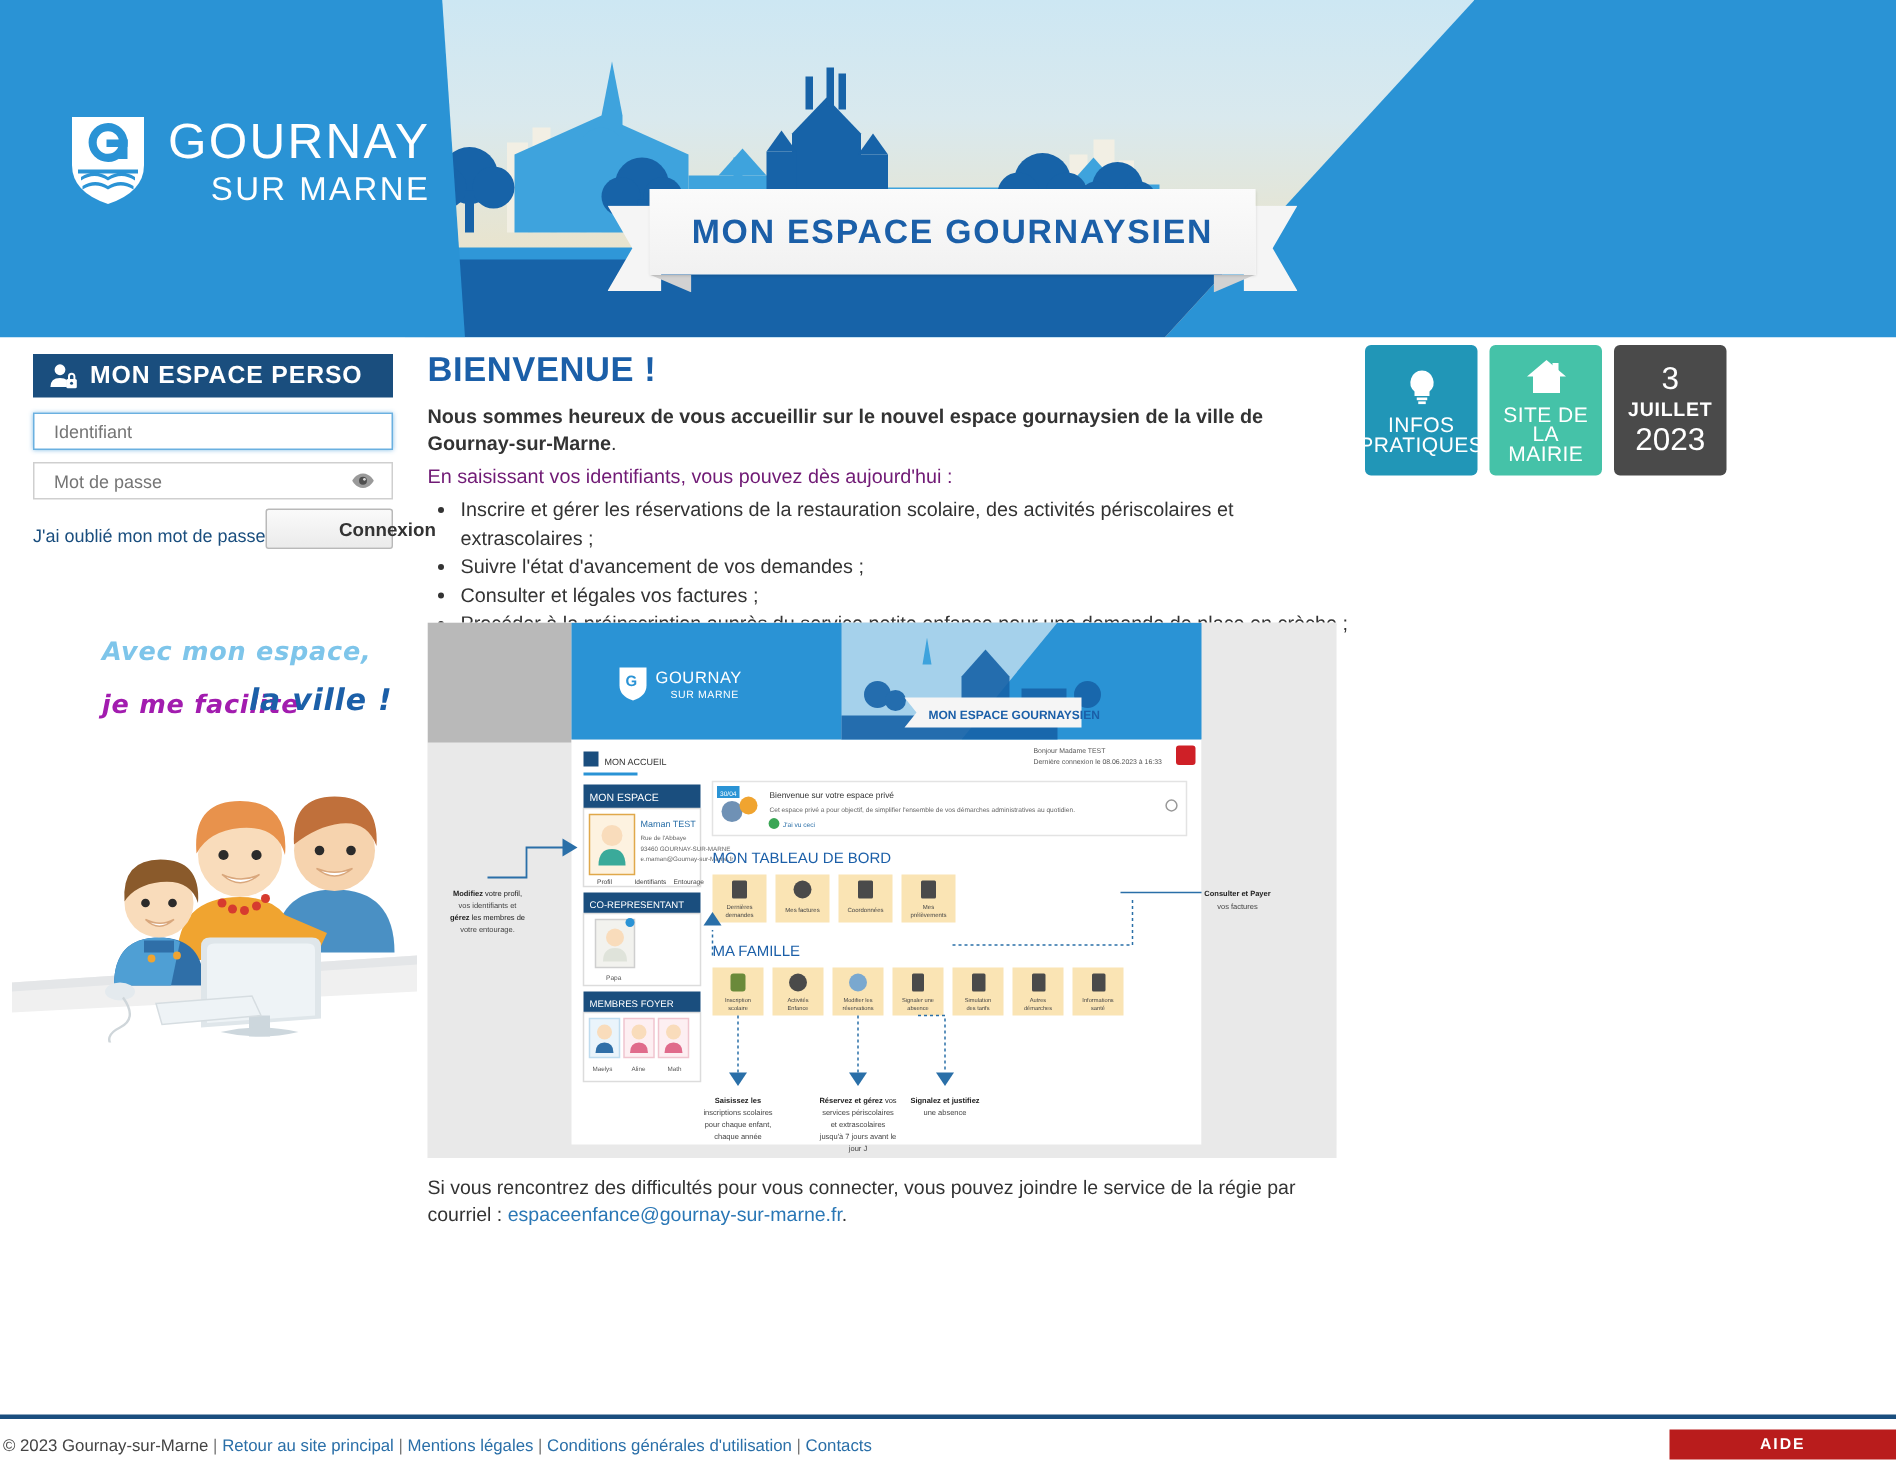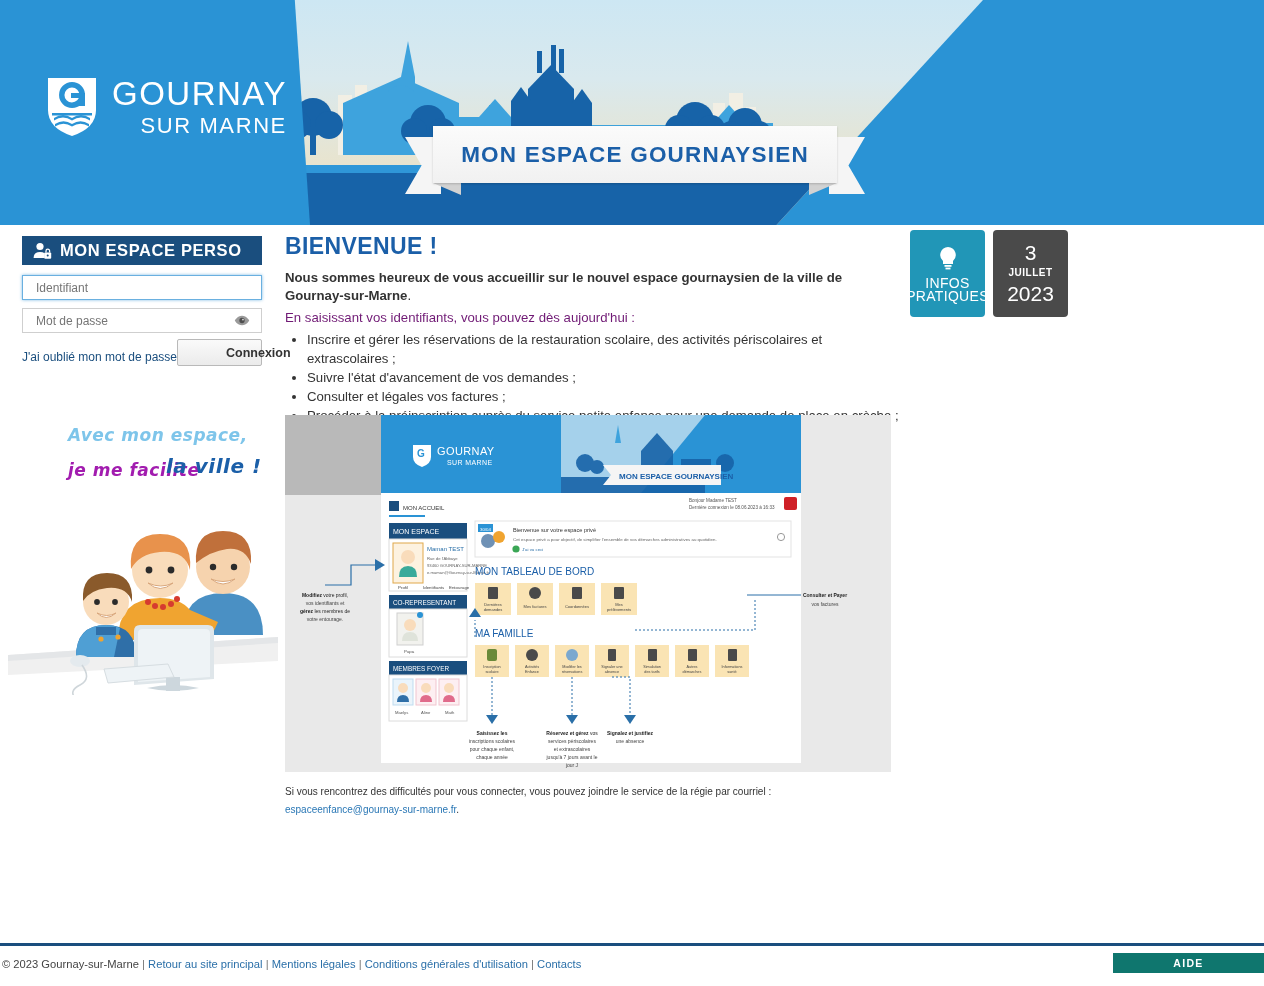--- a/index.html
+++ b/index.html
@@ -157,55 +157,55 @@
 
   .shot {
     position:absolute; left:2px; top:190px; width:606px; height:357px;
     background:#e9e9e9;
     overflow:hidden;
   }
   .shot-noise { position:absolute; inset:0; }
 
   .outro {
     position:absolute; left:2px; top:558px; width:600px;
-    font-size:10px; line-height:18px; color:#333;
+    font-size:13px; line-height:18px; color:#333;
   }
   .outro a { color:#2a77b5; text-decoration:none; }
 
   
   .tiles { position:absolute; left:910px; top:5px; display:flex; gap:8px; }
   .tile {
     width:75px; height:87px; border-radius:4px;
     display:flex; flex-direction:column; align-items:center; justify-content:center;
     color:#fff; text-align:center; cursor:pointer;
   }
   .tile .lbl {
     font-size:14px; font-weight:normal; line-height:13px; letter-spacing:.3px; margin-top:6px;
   }
   .tile.infos { background:#2196b7; }
   .tile.mairie { background:#45c2a8; }
   .tile.date { background:#4a4a4a; justify-content:center; gap:0; }
   .tile.date .d { font-size:21px; font-weight:400; line-height:22px; }
-  .tile.date .m { font-size:10px; font-weight:bold; line-height:18px; letter-spacing:.5px;}
+  .tile.date .m { font-size:13px; font-weight:bold; line-height:18px; letter-spacing:.5px;}
   .tile.date .y { font-size:21px; font-weight:400; line-height:23px; }
 
   
   .footer {
     position:absolute; left:0; top:943px; width:1264px; height:43px;padding-left:44px;
   }
   .foot-rule { position:absolute; left:0; top:0; width:1264px; height:3px; background:#1a4e7e; }
   .foot-links {
     position:absolute; left:2px; top:15px;
     font-size:11.2px; color:#444;
   }
   .foot-links a { color:#2a6fa8; text-decoration:none; }
   .foot-links .sep { color:#777; }
   .aide {
     position:absolute; left:1113px; top:10px; width:151px; height:20px;
-    background:#0f766e; color:#fff;
+    background:#b91c1c; color:#fff;
     display:flex; align-items:center; justify-content:center;
     font-size:10.5px; letter-spacing:1.3px; font-weight:bold; cursor:pointer;
   }
 </style>
 </head>
 <body>
 
 <div class="header">
 
   <div class="header-art">
@@ -629,20 +629,30 @@
         <path d="M13 2 a8 8 0 0 0 -5 14 l0 3 l10 0 l0 -3 a8 8 0 0 0 -5 -14 z" fill="#fff"></path>
         <rect x="9.5" y="20" width="7" height="1.8" fill="#fff"></rect>
         <rect x="10.5" y="22.6" width="5" height="1.8" fill="#fff"></rect>
       </svg>
       <div class="lbl">
         <div>INFOS</div>
         <div>PRATIQUES</div>
       </div>
     </div>
 
+    <div class="tile mairie">
+      <svg width="28" height="26" viewBox="0 0 28 26">
+        <path d="M14 2 L27 13 L23 13 L23 24 L5 24 L5 13 L1 13 Z" fill="#fff"></path>
+        <rect x="18" y="4" width="4" height="6" fill="#fff"></rect>
+      </svg>
+      <div class="lbl">
+        <div>SITE DE LA</div>
+        <div>MAIRIE</div>
+      </div>
+    </div>
 
     <div class="tile date">
       <div class="d">3</div>
       <div class="m">JUILLET</div>
       <div class="y">2023</div>
     </div>
   </div>
 </div>
 
 <div class="footer">

